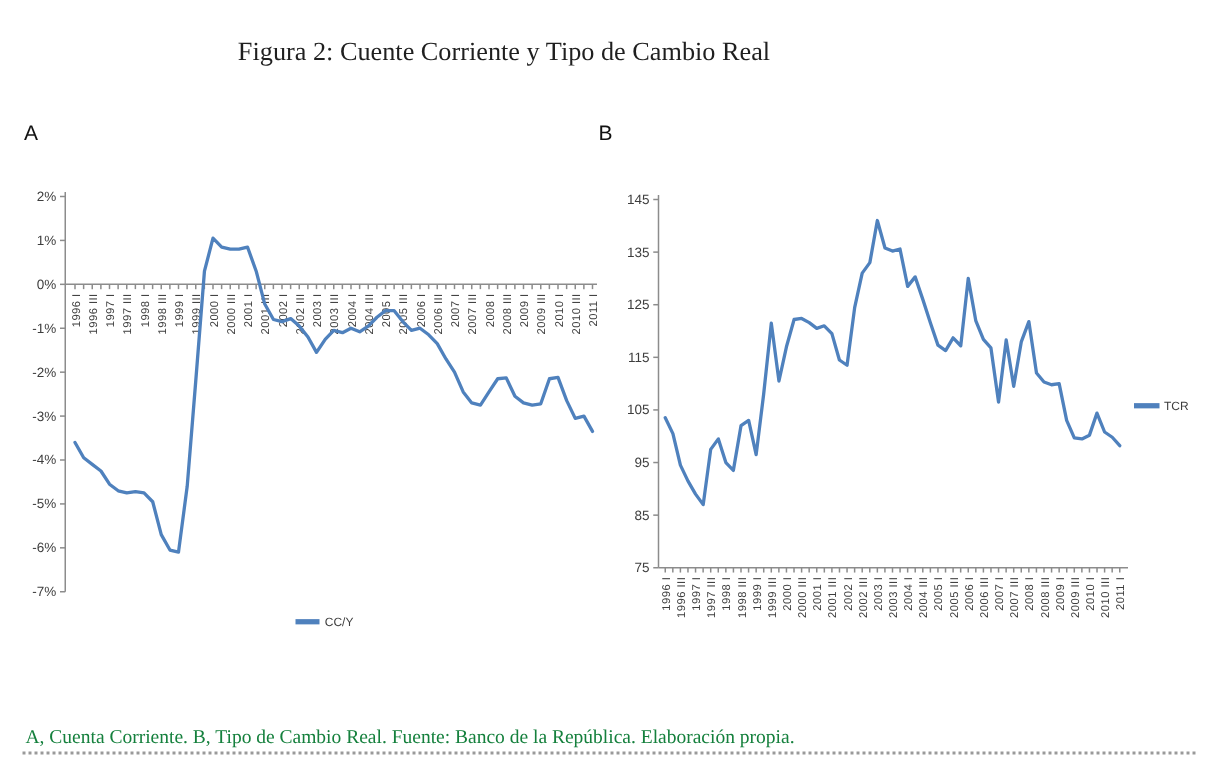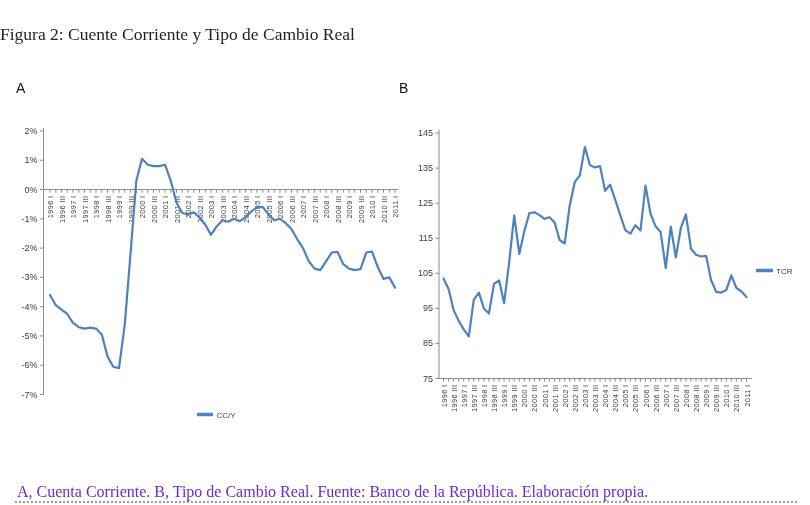--- a/index.html
+++ b/index.html
@@ -1,25 +1,25 @@
 <!DOCTYPE html>
 <html><head>
 <meta charset="utf-8">
 <style>
   html,body{margin:0;padding:0;background:#fff;}
   #page{position:relative;width:810px;height:505px;background:#ffffff;overflow:hidden;
         font-family:"Liberation Sans",sans-serif;}
-  #figure-title{position:absolute;left:0;top:24px;width:672px;text-align:left;
+  #figure-title{position:absolute;left:0;top:24px;width:672px;text-align:center;
         font-family:"Liberation Serif","DejaVu Serif",serif;font-size:17.5px;color:#1f1f1f;}
   .panel-label{position:absolute;font-family:"Liberation Sans",sans-serif;font-size:14px;color:#111;}
   #panel-label-a{left:16px;top:80px;}
   #panel-label-b{left:399px;top:80px;}
   #charts-svg{position:absolute;left:0;top:0;width:810px;height:470px;}
   #figure-caption{position:absolute;left:17px;top:483px;width:780px;
-        font-family:"Liberation Serif","DejaVu Serif",serif;font-size:16px;color:#6d28d9;}
+        font-family:"Liberation Serif","DejaVu Serif",serif;font-size:13px;color:#15803d;}
   #bottom-rule{position:absolute;left:15px;top:501px;width:782px;height:0;
         border-top:2px dotted #9a9a9a;}
 </style>
 </head>
 <body>
 
 <div id="page">
   <div id="figure-title">Figura 2: Cuente Corriente y Tipo de Cambio Real</div>
   <div id="panel-label-a" class="panel-label">A</div>
   <div id="panel-label-b" class="panel-label">B</div>

